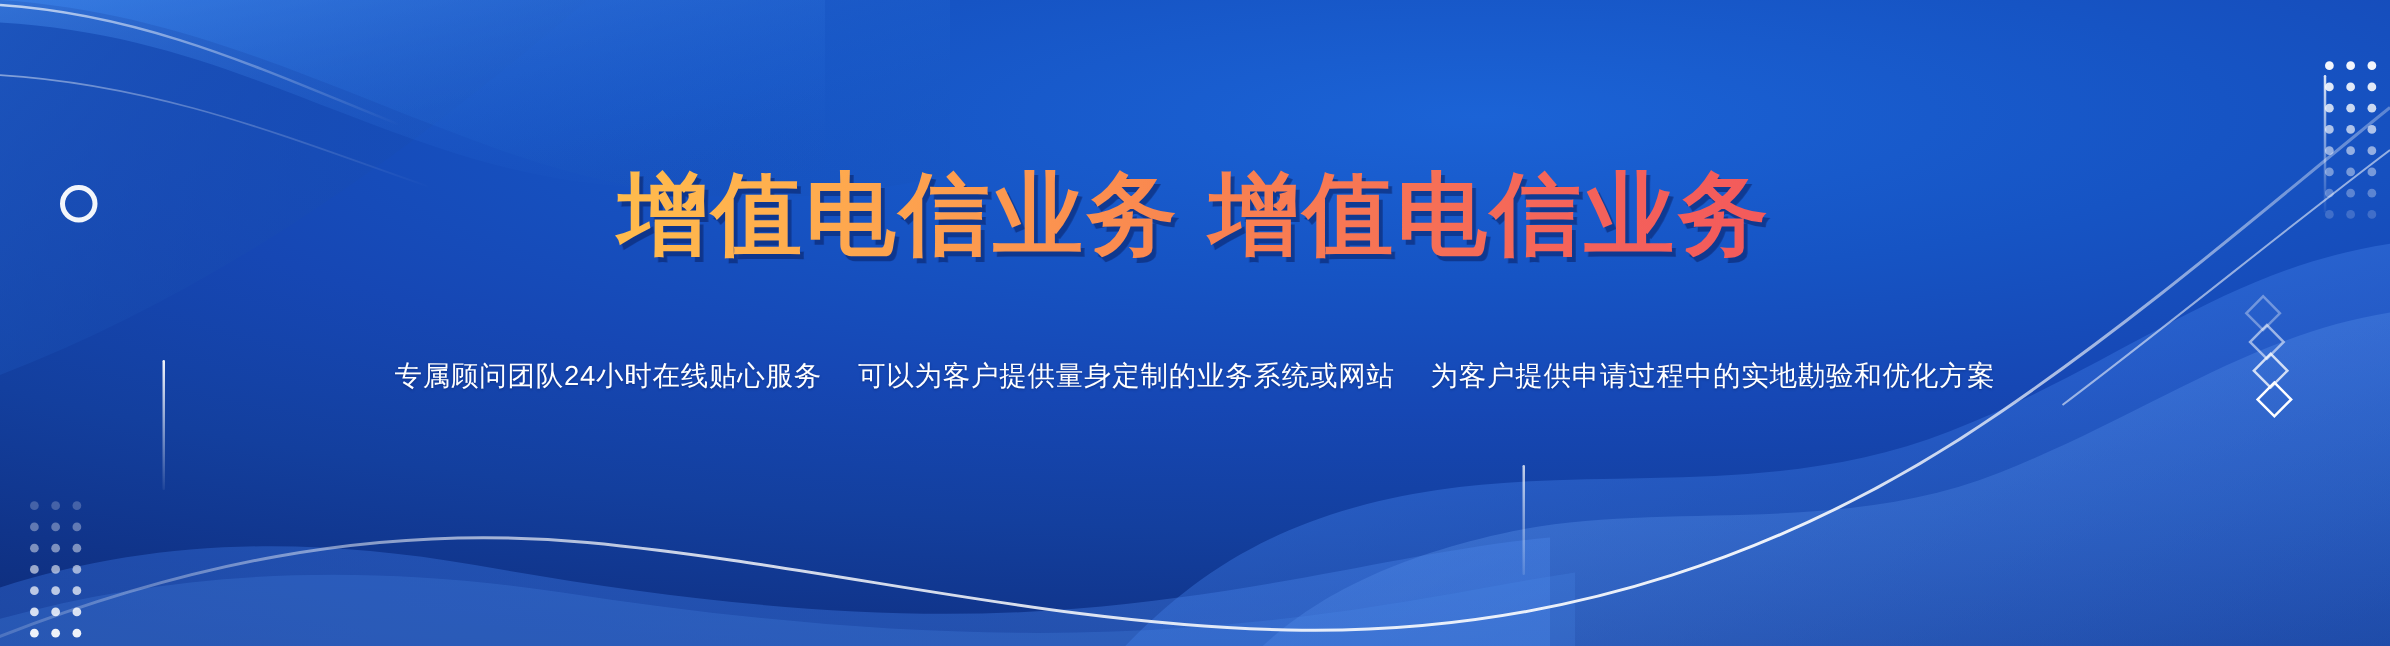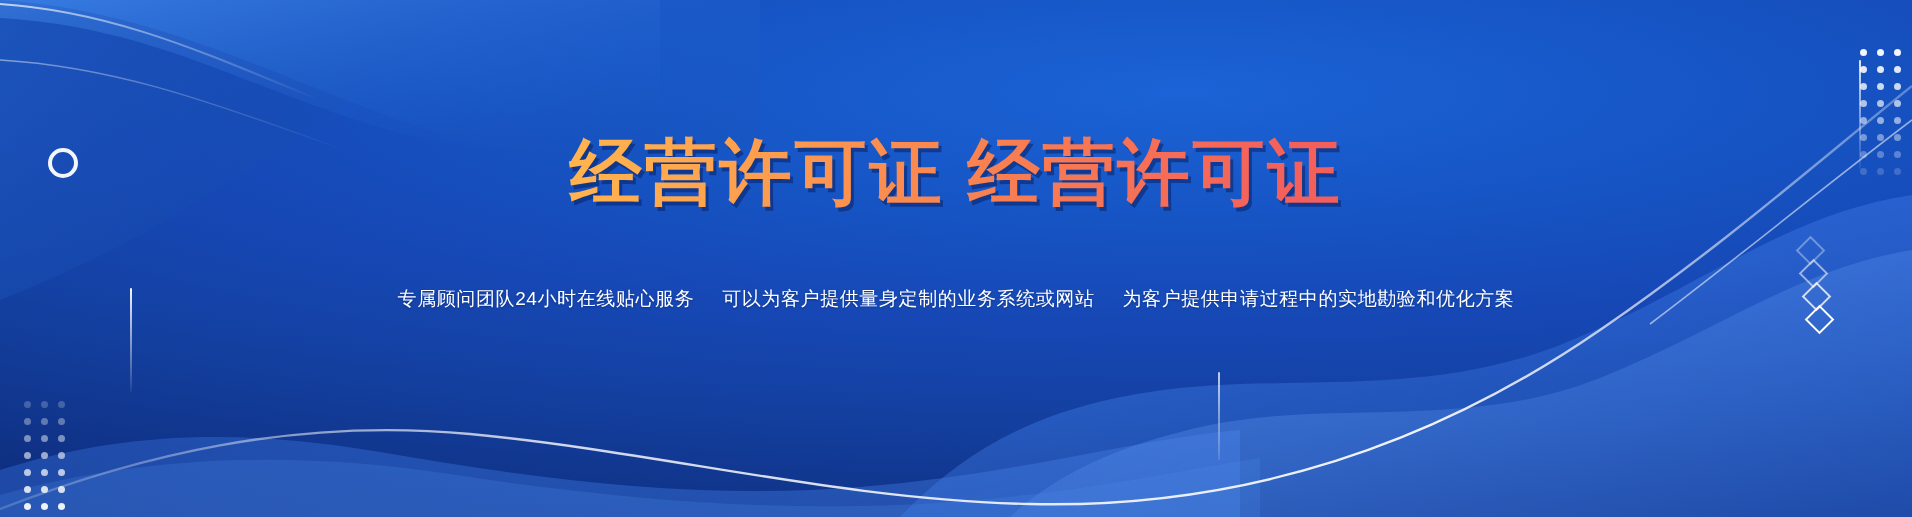--- a/index.html
+++ b/index.html
@@ -100,21 +100,21 @@
     -webkit-background-clip: text;
     background-clip: text;
     color: transparent;
     -webkit-text-fill-color: transparent;
     filter: drop-shadow(3px 4px 0px rgba(9,32,100,.55));
   }
   #subtitle {
     position: absolute;
     top: 286px;
     left: 0; right: 0;
-    font-size: 19px;
+    font-size: 22px;
     color: #ffffff;
     letter-spacing: .6px;
     white-space: nowrap;
     text-shadow: 0 1px 2px rgba(5,25,85,.45);
   }
   #subtitle .seg { margin: 0 11px; }
 </style>
 </head>
 <body>
 
@@ -242,21 +242,21 @@
       <span style="opacity:.92"></span>
 
   </div>
 
   <div class="diamond" style="left:1800px; top:240px; opacity:.35;"></div>
   <div class="diamond" style="left:1803px; top:263px; opacity:.55;"></div>
   <div class="diamond" style="left:1806px; top:286px; opacity:.78;"></div>
   <div class="diamond" style="left:1809px; top:309px; opacity:1;"></div>
 
   <div id="text-block">
-    <div id="headline">经营许可证 经营许可证</div>
+    <div id="headline">增值电信业务 增值电信业务</div>
     <div id="subtitle">
       <span class="seg">专属顾问团队24小时在线贴心服务</span>
       <span class="seg">可以为客户提供量身定制的业务系统或网站</span>
       <span class="seg">为客户提供申请过程中的实地勘验和优化方案</span>
     </div>
   </div>
 
 </div>
 
 </body></html>

